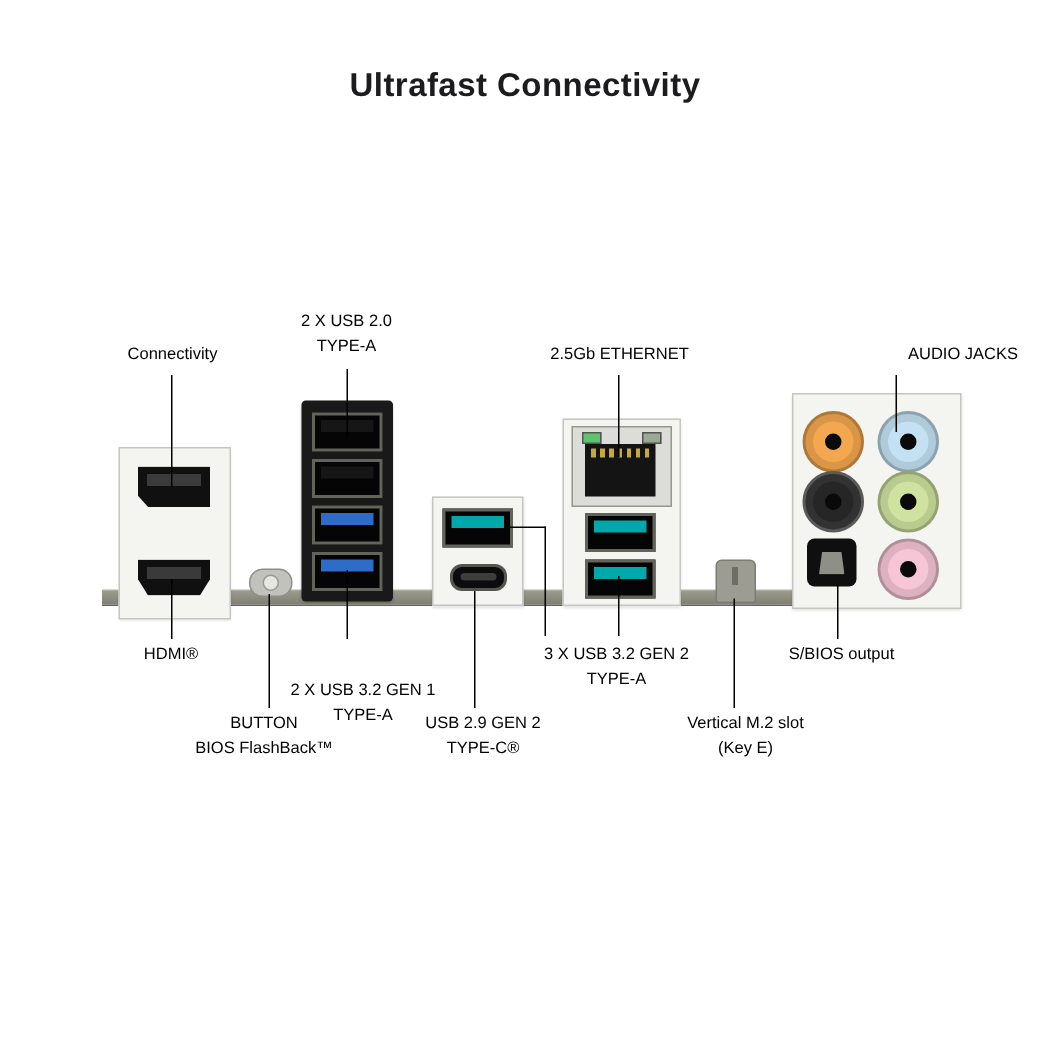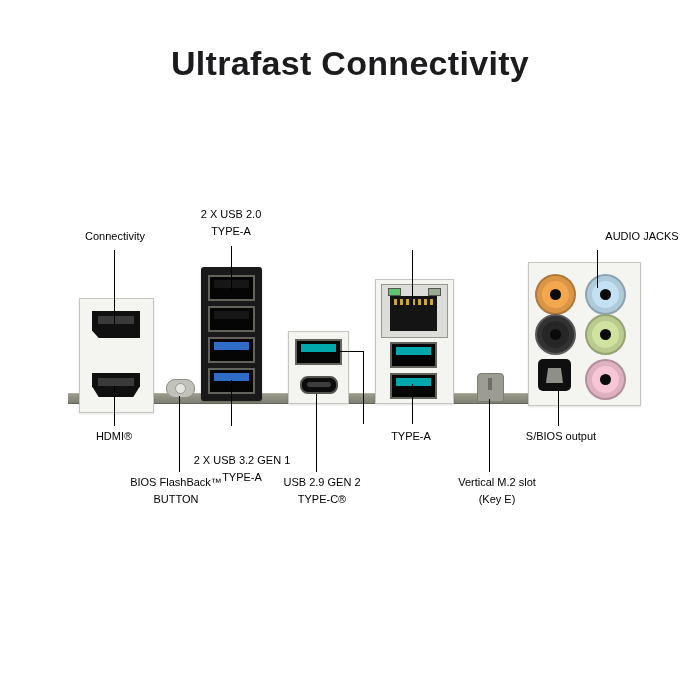--- a/index.html
+++ b/index.html
@@ -2,21 +2,21 @@
 <html><head>
 <meta charset="utf-8">
 <style>
   html,body{margin:0;padding:0;background:#ffffff;}
   .scene{
     position:relative;width:700px;height:700px;background:#ffffff;overflow:hidden;
     font-family:"Liberation Sans", sans-serif;color:#000;
   }
   .page-title{
     position:absolute;top:44px;left:0;width:700px;text-align:center;
-    font-size:34px;font-weight:600;color:#1c1c1e;letter-spacing:.3px;
+    font-size:22px;font-weight:600;color:#1c1c1e;letter-spacing:.3px;
   }
   .label{
     position:absolute;font-size:11px;line-height:17px;text-align:center;
     transform:translateX(-50%);white-space:nowrap;color:#000;
   }
   .label span{display:block;}
   .vline{position:absolute;width:1px;background:#000;z-index:3;}
   .hline{position:absolute;height:1px;background:#000;z-index:3;}
   .io-bar{
     position:absolute;left:68px;top:393px;width:568px;height:9px;z-index:1;
@@ -103,41 +103,45 @@
 
   <div class="page-title">Ultrafast Connectivity</div>
 
   <div class="label" style="left:115px;top:228px;">
     <span>Connectivity</span>
   </div>
   <div class="label" style="left:231px;top:206px;">
     <span>2 X USB 2.0</span>
     <span>TYPE-A</span>
   </div>
+  <div class="label" style="left:413px;top:228px;">
+    <span>2.5Gb ETHERNET</span>
+  </div>
   <div class="label" style="left:598px;top:228px;margin-left:44px;">
     <span>AUDIO JACKS</span>
   </div>
 
   <div class="label" style="left:114px;top:428px;">
     <span>HDMI®</span>
   </div>
   <div class="label" style="left:242px;top:452px;">
     <span>2 X USB 3.2 GEN 1</span>
     <span>TYPE-A</span>
   </div>
   <div class="label" style="left:411px;top:428px;">
+    <span>3 X USB 3.2 GEN 2</span>
     <span>TYPE-A</span>
   </div>
   <div class="label" style="left:561px;top:428px;">
     <span>S/BIOS output</span>
   </div>
 
   <div class="label" style="left:176px;top:474px;">
+    <span>BUTTON</span>
     <span>BIOS FlashBack™</span>
-    <span>BUTTON</span>
   </div>
   <div class="label" style="left:322px;top:474px;">
     <span>USB 2.9 GEN 2</span>
     <span>TYPE-C®</span>
   </div>
   <div class="label" style="left:497px;top:474px;">
     <span>Vertical M.2 slot</span>
     <span>(Key E)</span>
   </div>
 

